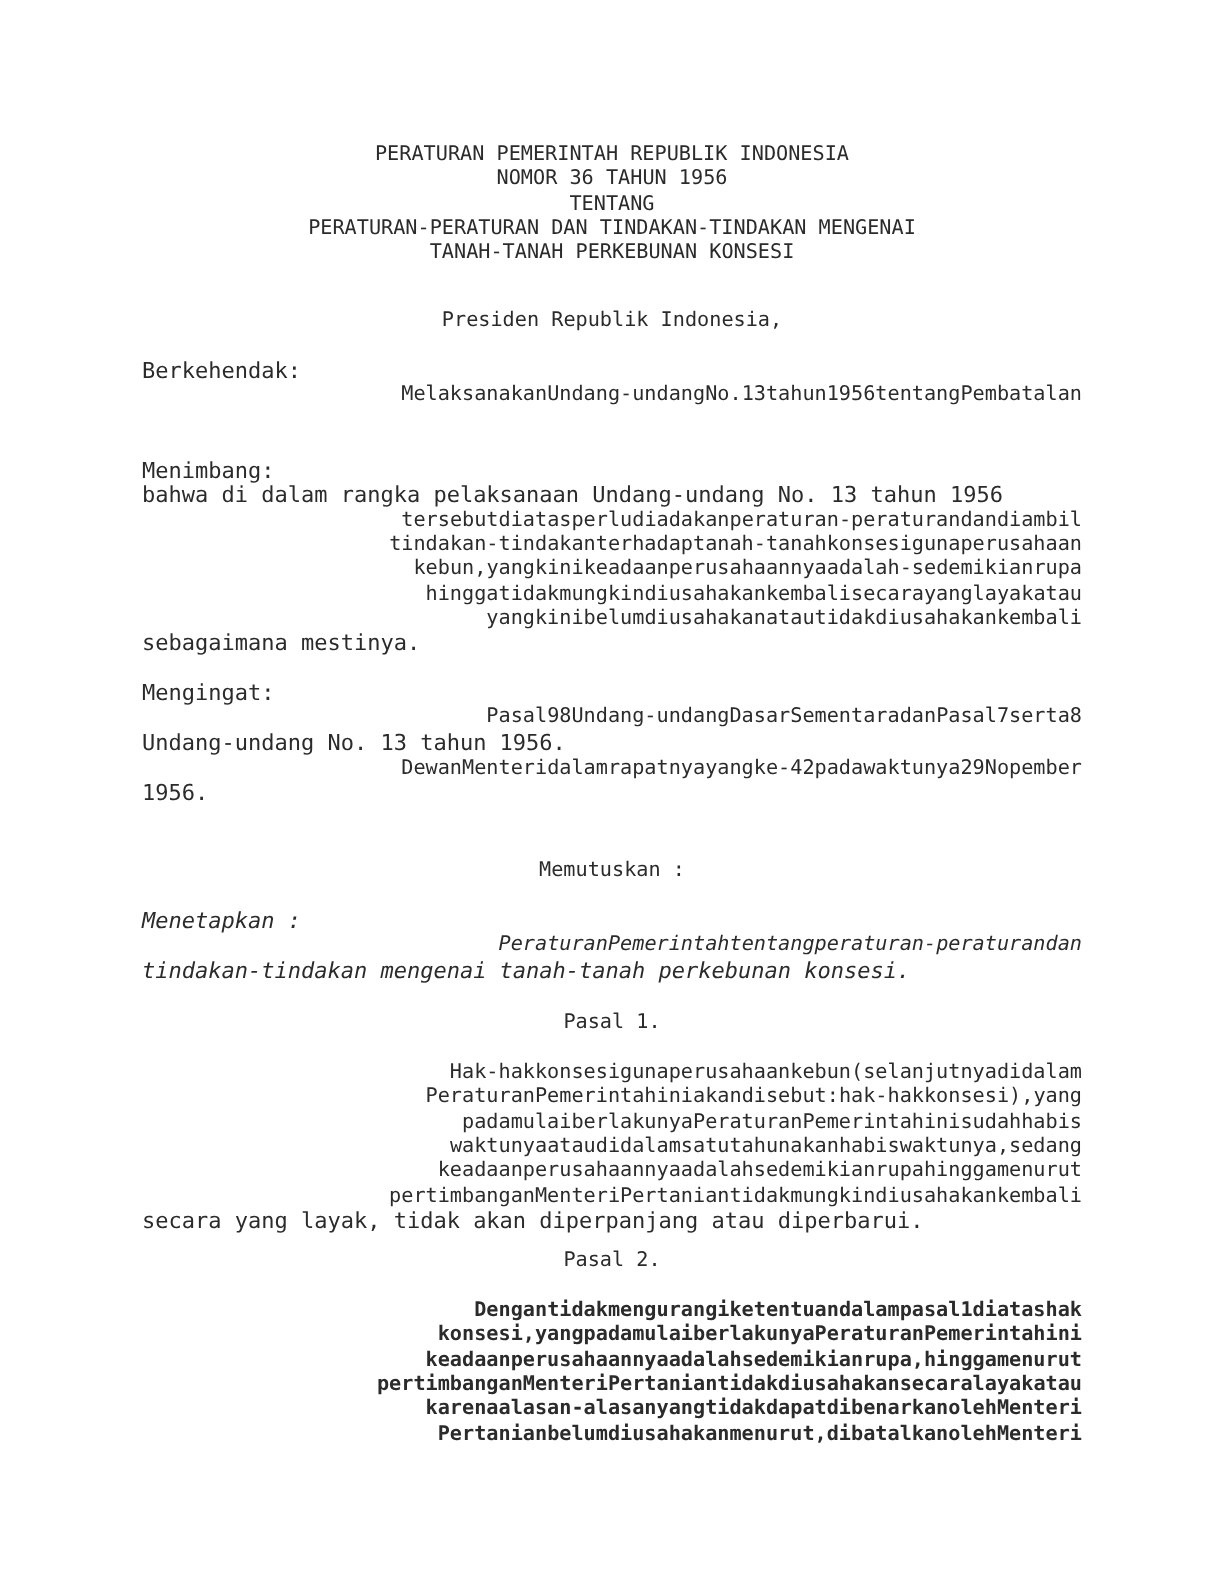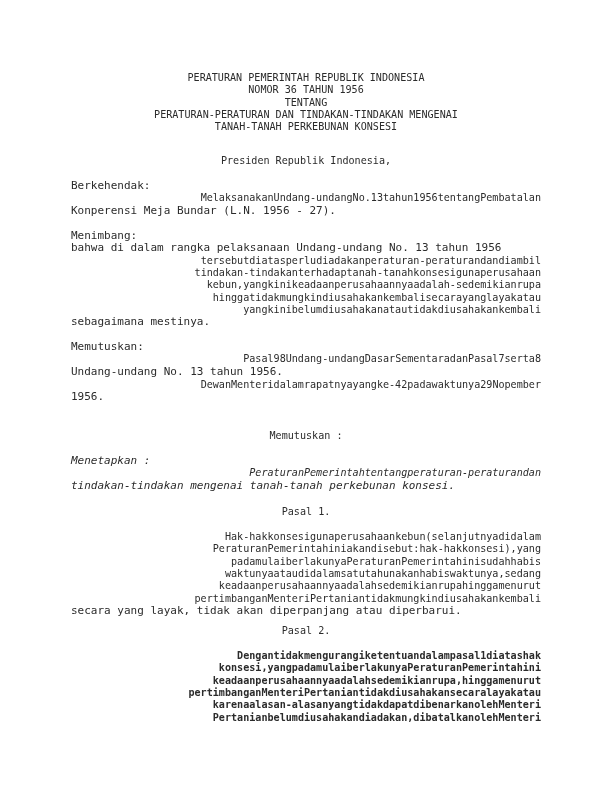--- a/index.html
+++ b/index.html
@@ -77,21 +77,20 @@
         <div class="just">
           <span>Melaksanakan</span>
           <span>Undang-undang</span>
           <span>No.</span>
           <span>13</span>
           <span>tahun</span>
           <span>1956</span>
           <span>tentang</span>
           <span>Pembatalan</span>
         </div>
-        <div class="ln">Konperensi Meja Bundar (L.N. 1956 - 27).</div>
       </div>
   </div>
 
   <div class="block" style="top:230px;">
     <div class="ln">Menimbang:</div>
     <div>
         <div class="ln">bahwa di dalam rangka pelaksanaan Undang-undang No. 13 tahun 1956</div>
         <div class="just">
           <span>tersebut</span>
           <span>di</span>
@@ -139,21 +138,21 @@
           <span>atau</span>
           <span>tidak</span>
           <span>diusahakan</span>
           <span>kembali</span>
         </div>
         <div class="ln">sebagaimana mestinya.</div>
       </div>
   </div>
 
   <div class="block" style="top:341px;">
-    <div class="ln">Memutuskan:</div>
+    <div class="ln">Mengingat:</div>
     <div>
         <div class="just">
           <span>Pasal</span>
           <span>98</span>
           <span>Undang-undang</span>
           <span>Dasar</span>
           <span>Sementara</span>
           <span>dan</span>
           <span>Pasal</span>
           <span>7</span>
@@ -322,21 +321,21 @@
           <span>tidak</span>
           <span>dapat</span>
           <span>dibenarkan</span>
           <span>oleh</span>
           <span>Menteri</span>
         </div>
         <div class="just">
           <span>Pertanian</span>
           <span>belum</span>
           <span>diusahakan</span>
-          <span>diadakan,</span>
+          <span>menurut,</span>
           <span>dibatalkan</span>
           <span>oleh</span>
           <span>Menteri</span>
         </div>
       </div>
   </div>
 
 </div>
 
 </body></html>

